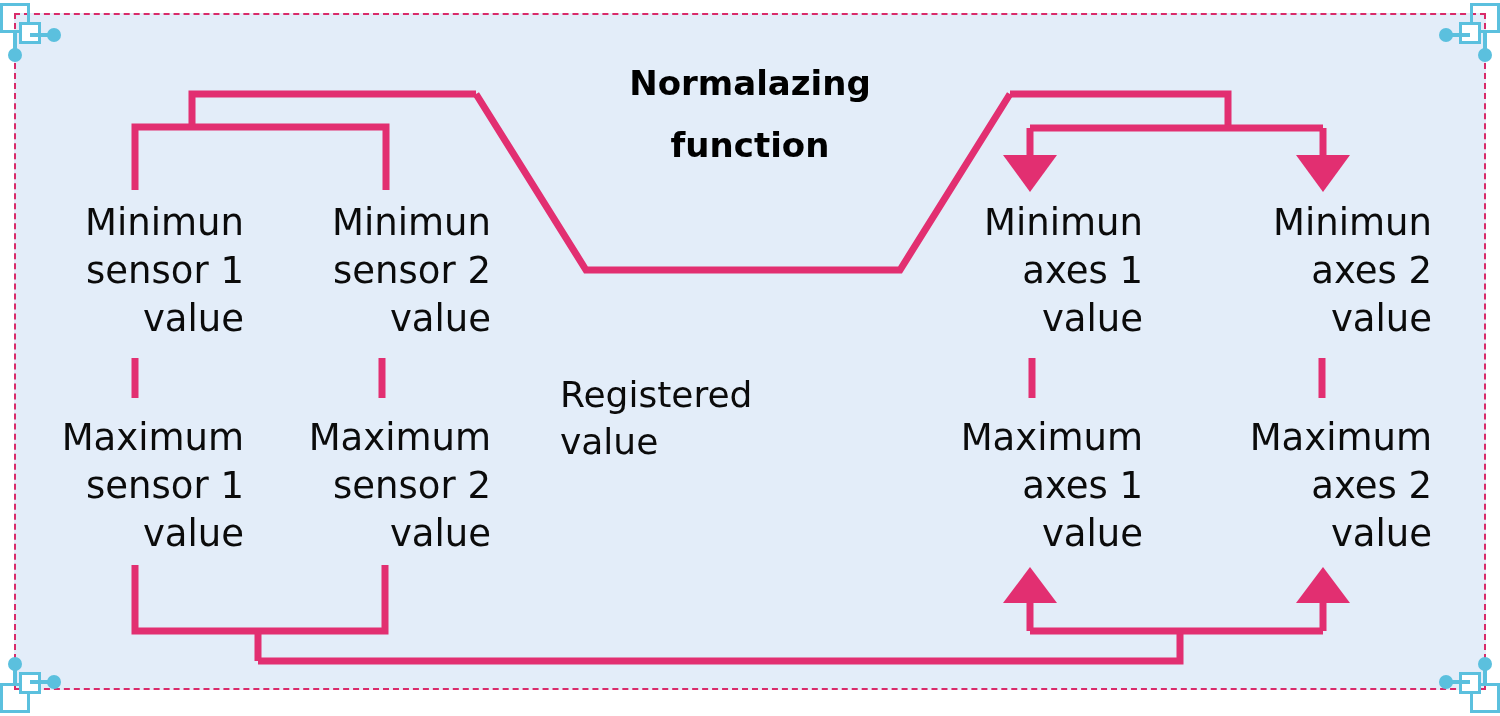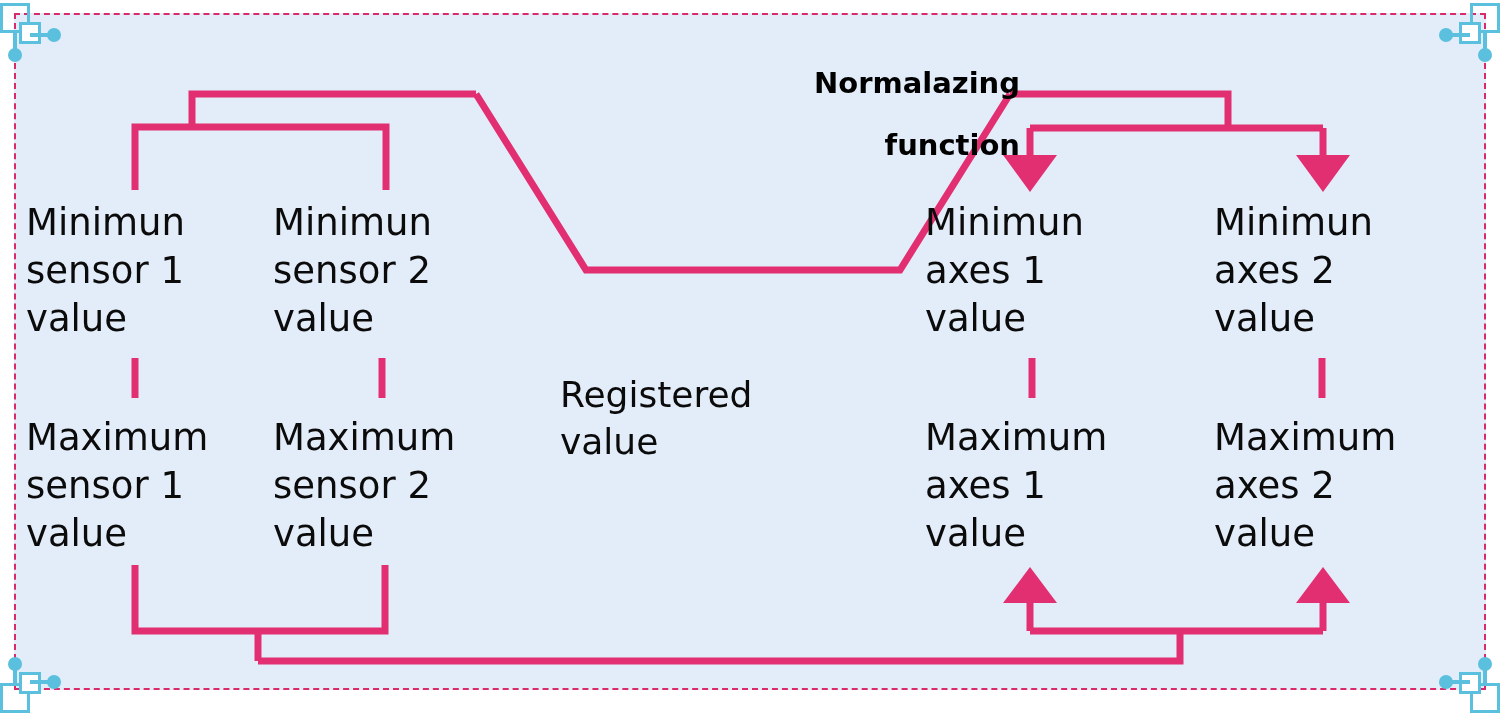--- a/index.html
+++ b/index.html
@@ -79,39 +79,39 @@
     left: 0;
     top: 0;
     width: 1500px;
     height: 716px;
     pointer-events: none;
   }
 
   
   .node-label {
     position: absolute;
-    text-align: left;
+    text-align: right;
     color: #0b0b0b;
     font-family: "DejaVu Sans", sans-serif;
     font-weight: 400;
     font-size: 37px;
     line-height: 48px;
     letter-spacing: 0px;
     white-space: pre-line;
   }
   #title {
     position: absolute;
     left: 480px;
     top: 52px;
     width: 540px;
-    text-align: right;
+    text-align: center;
     color: #000000;
     font-family: "DejaVu Sans", sans-serif;
     font-weight: 700;
-    font-size: 29px;
+    font-size: 34px;
     line-height: 62px;
     white-space: pre-line;
   }
   #registered {
     position: absolute;
     left: 560px;
     top: 371px;
     width: 380px;
     text-align: left;
     color: #0b0b0b;

